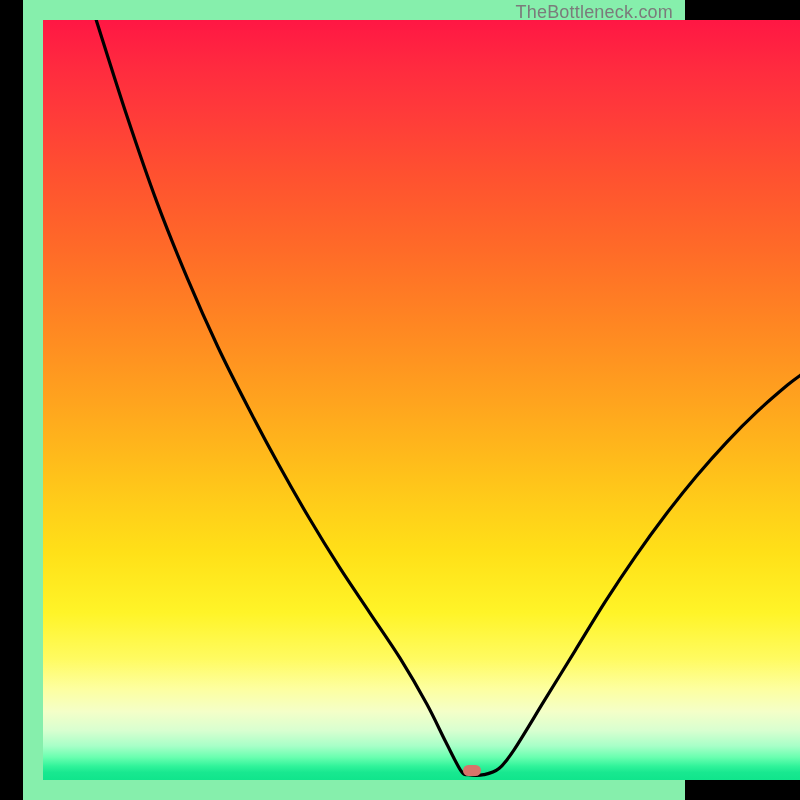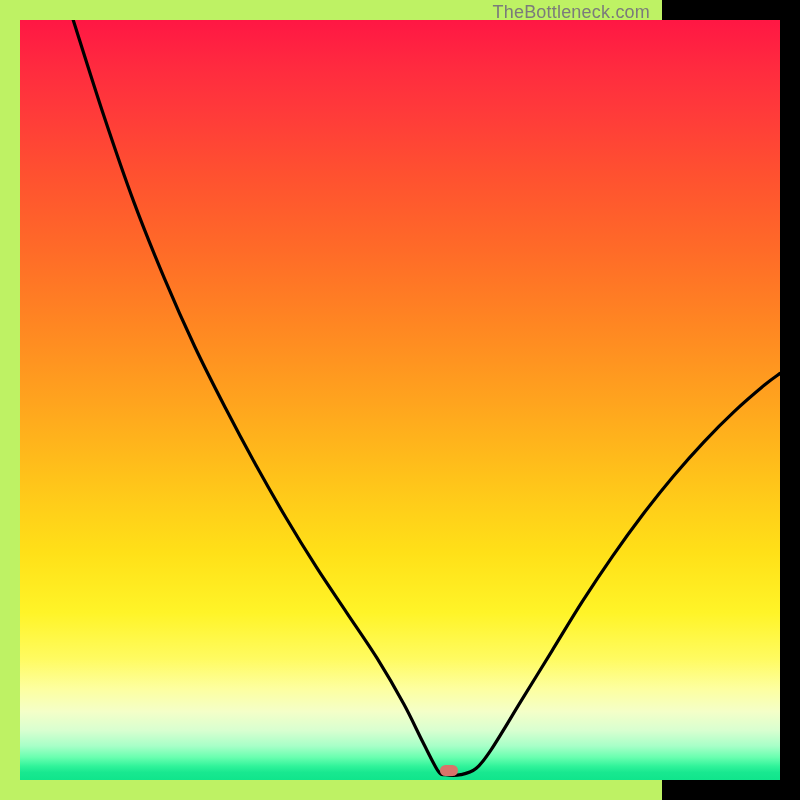--- a/index.html
+++ b/index.html
@@ -7,21 +7,22 @@
     padding: 0;
     width: 800px;
     height: 800px;
     background: #000;
     overflow: hidden;
   }
   .stage {
     position: relative;
     width: 662px;
     height: 800px;
-    background: #bef264;
+    background: #86efac;
+    margin-left: 23px;
   }
   .plot-area {
     position: absolute;
     left: 20px;
     top: 20px;
     width: 760px;
     height: 760px;
     background: linear-gradient(to bottom,
       #ff1744 0%,
       #ff2a3f 6%,

